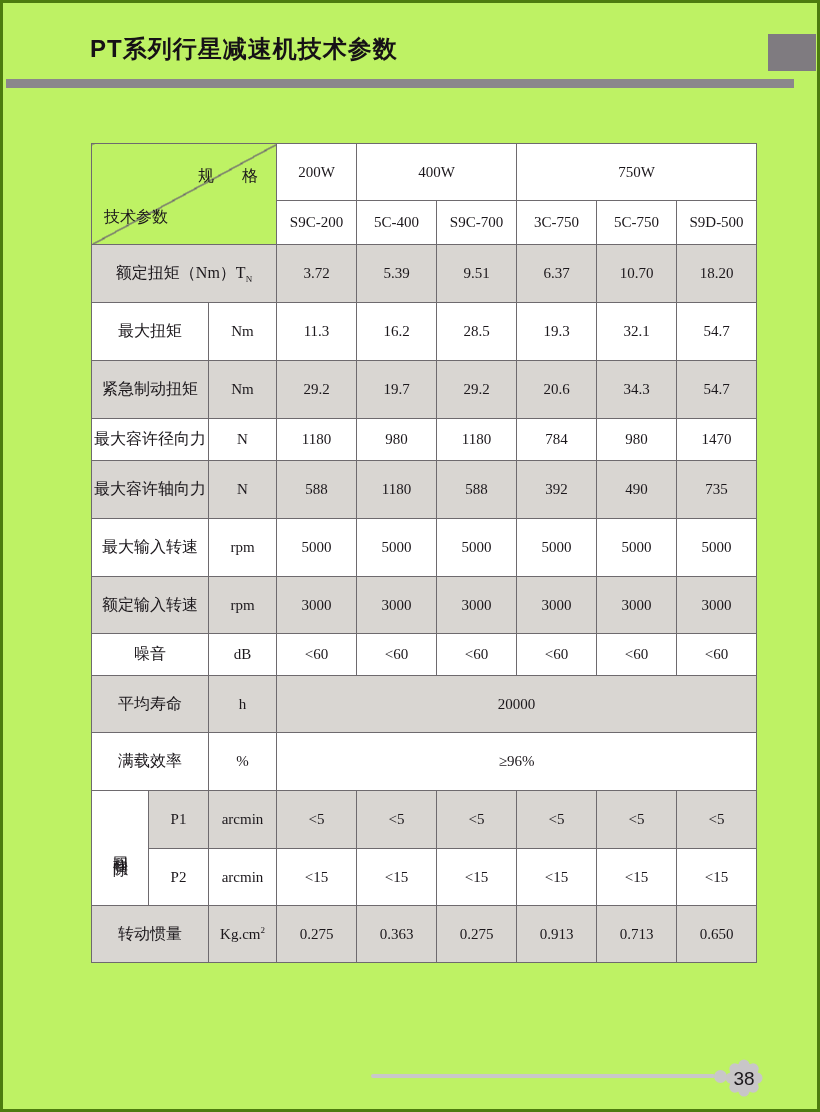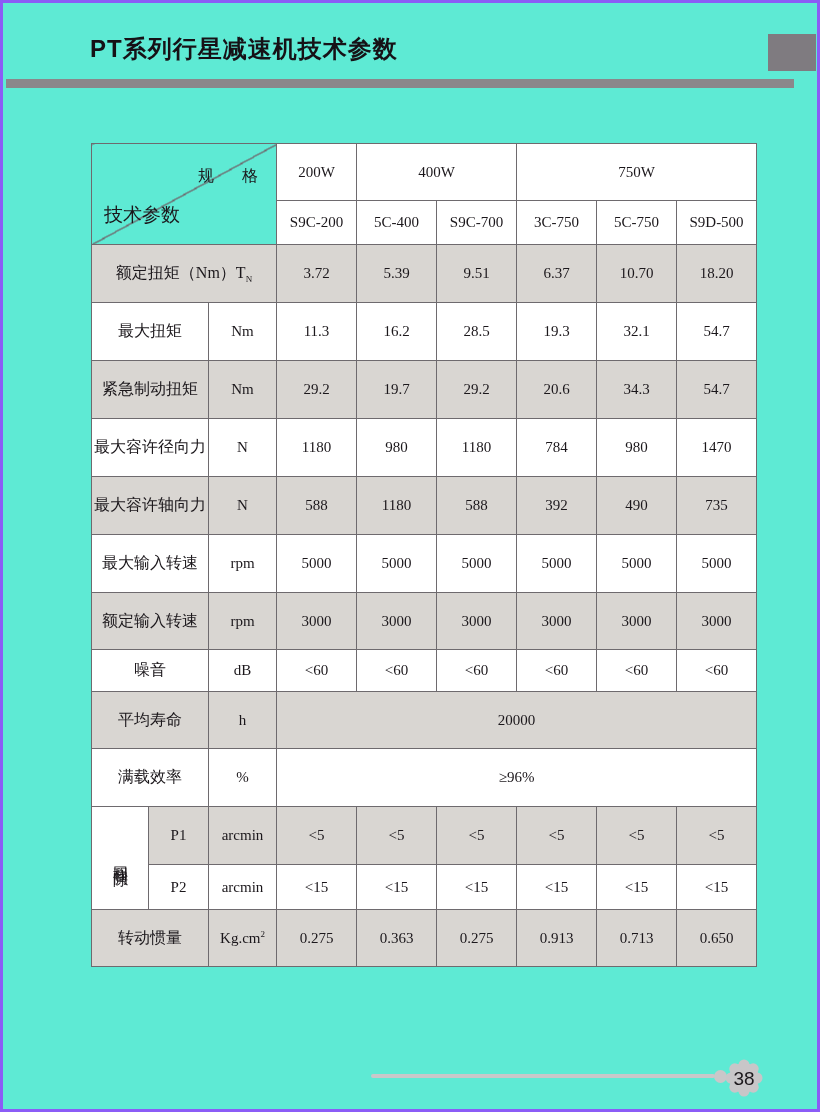--- a/index.html
+++ b/index.html
@@ -6,22 +6,22 @@
     margin: 0; padding: 0;
     width: 820px; height: 1112px;
     background: #ffffff;
     overflow: hidden;
     font-family: "Liberation Serif", "DejaVu Serif", serif;
   }
   .page {
     position: relative;
     width: 820px; height: 1112px;
     box-sizing: border-box;
-    border: 3px solid #8b5cf6;
-    background: #5eead4;
+    border: 3px solid #4d7c0f;
+    background: #bef264;
   }
   
   .page-title {
     position: absolute;
     left: 87px; top: 30px;
     margin: 0;
     font-family: "Liberation Sans", "DejaVu Sans", sans-serif;
     font-weight: bold;
     font-size: 24px;
     letter-spacing: 1px;
@@ -71,21 +71,21 @@
   }
   .corner-spec {
     position: absolute;
     right: 12px; top: 22px;
     font-size: 16px;
     letter-spacing: 6px;
   }
   .corner-param {
     position: absolute;
     left: 12px; bottom: 16px;
-    font-size: 19px;
+    font-size: 16px;
   }
   td.row-label { font-size: 16px; }
   td.group-label-cell {
     writing-mode: vertical-rl;
     text-orientation: upright;
     font-size: 15px;
     letter-spacing: 2px;
   }
   sub.t-sub { font-size: 9px; }
   sup.unit-sup { font-size: 9px; }
@@ -184,21 +184,21 @@
       <td class="row-label" colspan="2">紧急制动扭矩</td>
       <td>Nm</td>
       <td>29.2</td>
       <td>19.7</td>
       <td>29.2</td>
       <td>20.6</td>
       <td>34.3</td>
       <td>54.7</td>
     </tr>
 
-    <tr style="height:58px">
+    <tr style="height:42px">
       <td class="row-label" colspan="2">最大容许径向力</td>
       <td>N</td>
       <td>1180</td>
       <td>980</td>
       <td>1180</td>
       <td>784</td>
       <td>980</td>
       <td>1470</td>
     </tr>
 
@@ -263,21 +263,21 @@
       <td>P1</td>
       <td>arcmin</td>
       <td>&lt;5</td>
       <td>&lt;5</td>
       <td>&lt;5</td>
       <td>&lt;5</td>
       <td>&lt;5</td>
       <td>&lt;5</td>
     </tr>
 
-    <tr style="height:45px">
+    <tr style="height:57px">
       <td>P2</td>
       <td>arcmin</td>
       <td>&lt;15</td>
       <td>&lt;15</td>
       <td>&lt;15</td>
       <td>&lt;15</td>
       <td>&lt;15</td>
       <td>&lt;15</td>
     </tr>
 

